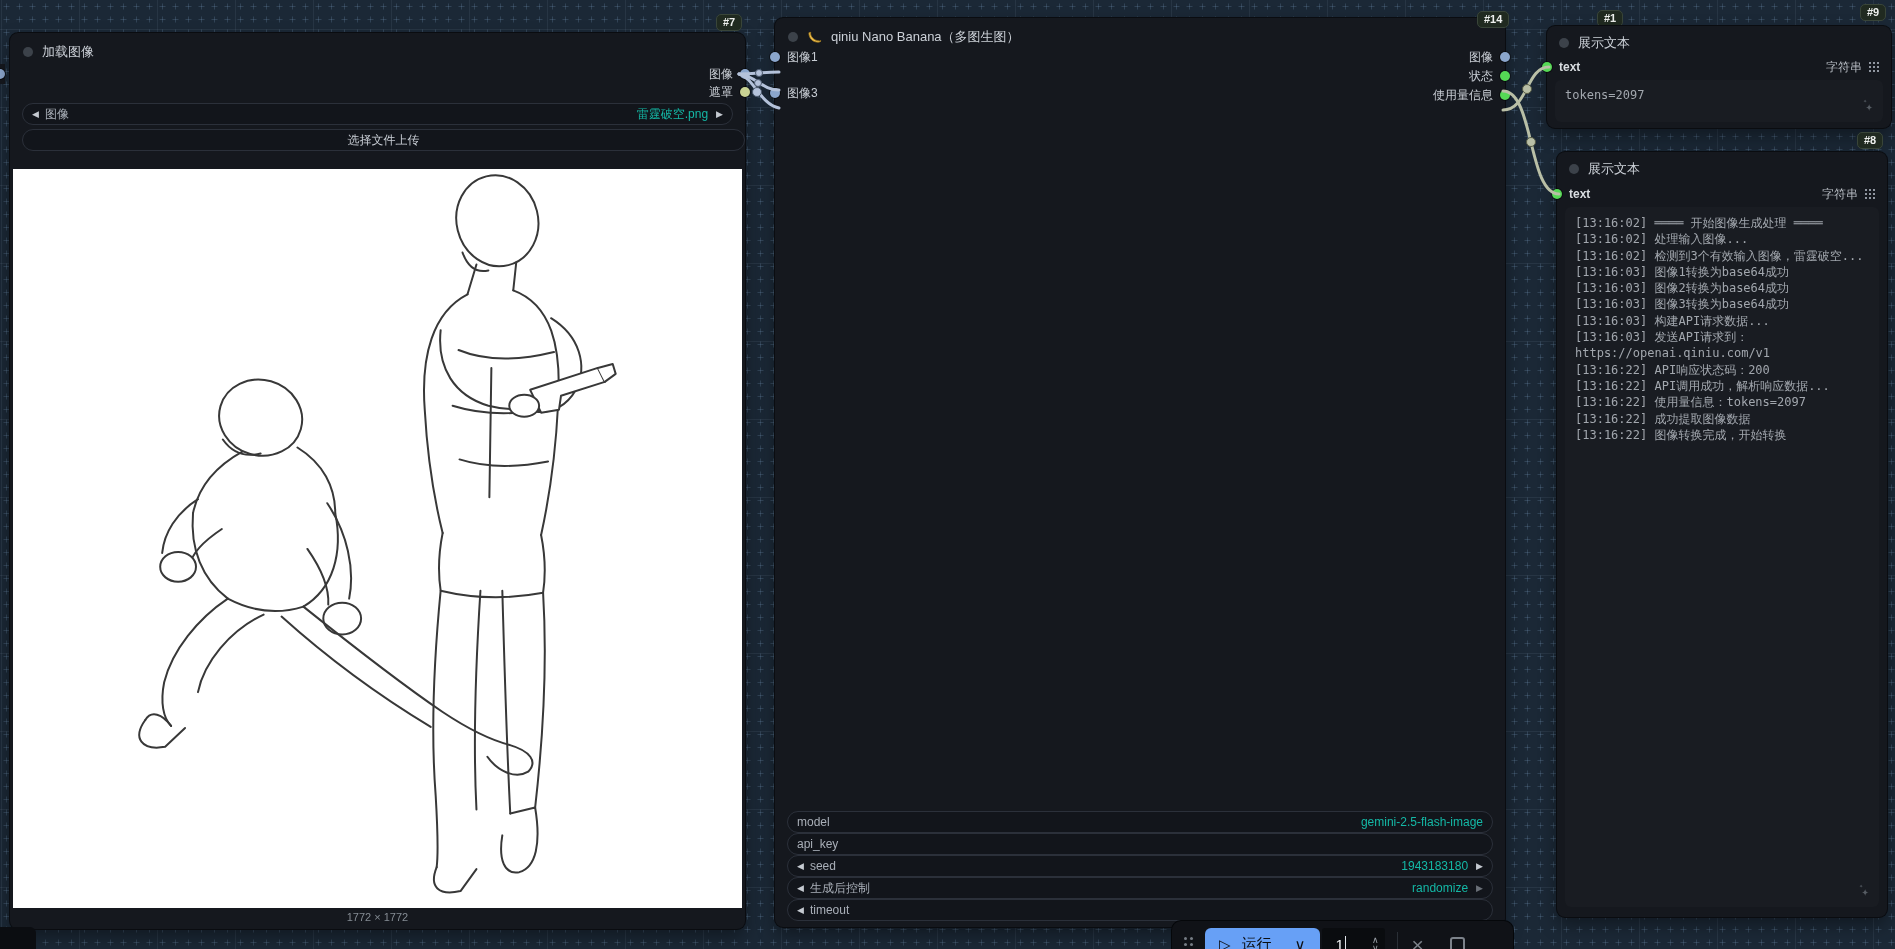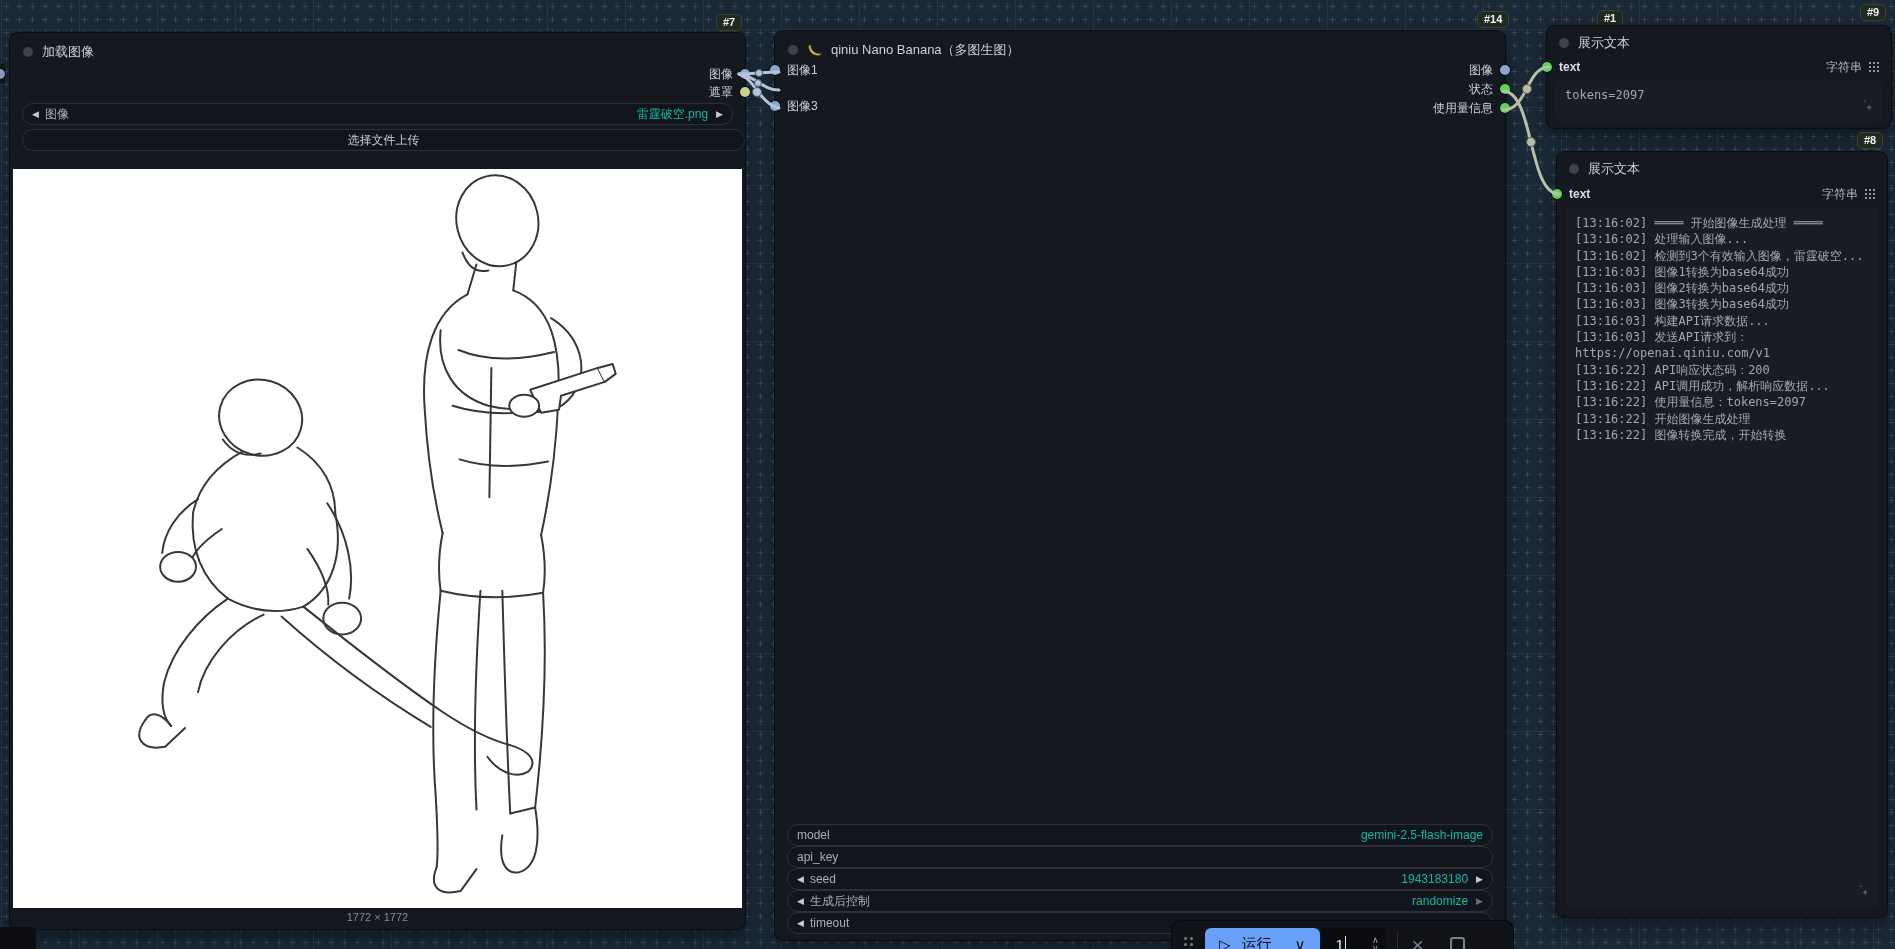--- a/index.html
+++ b/index.html
@@ -200,21 +200,21 @@
           <path d="M133,554 C120,572 129,585 153,581 L173,562"></path>
           <path d="M292,440 C332,472 382,512 432,546 C456,562 480,574 499,579"></path>
           <path d="M270,450 C310,486 362,526 420,561"></path>
           <path d="M499,579 C520,585 528,596 518,606 C505,614 487,605 477,591"></path>
         </g>
       </svg>
     </div>
     <div class="img-caption" style="top:878px;">1772 × 1772</div>
   </div>
 
-  <div class="node" style="left:775px; top:31px; width:730px; height:909px;">
+  <div class="node" style="left:775px; top:18px; width:730px; height:909px;">
     <div class="node-header">
       <span class="collapse-dot"></span>
       <svg class="banana-icon" viewBox="0 0 16 16">
         <path d="M2,3 C2,9 6,13 12,13 C13.5,13 14.5,12.5 15,11.5 C13,12 9,11.5 6.5,9 C4,6.5 3.5,4.5 4,2.5 Z" fill="#f2c14e" stroke="#a87f1f" stroke-width="0.8"></path>
       </svg>
       <span class="node-title">qiniu Nano Banana（多图生图）</span>
     </div>
     <div class="io-row" style="top:30px;">
       <span class="slot-dot dot-left" style="background:#8ba6cc;"></span>
       <span class="io-label-in">图像1</span>
@@ -302,21 +302,21 @@
       <div class="log-line">[13:16:02] 检测到3个有效输入图像，雷霆破空...</div>
       <div class="log-line">[13:16:03] 图像1转换为base64成功</div>
       <div class="log-line">[13:16:03] 图像2转换为base64成功</div>
       <div class="log-line">[13:16:03] 图像3转换为base64成功</div>
       <div class="log-line">[13:16:03] 构建API请求数据...</div>
       <div class="log-line">[13:16:03] 发送API请求到：</div>
       <div class="log-line">https://openai.qiniu.com/v1</div>
       <div class="log-line">[13:16:22] API响应状态码：200</div>
       <div class="log-line">[13:16:22] API调用成功，解析响应数据...</div>
       <div class="log-line">[13:16:22] 使用量信息：tokens=2097</div>
-      <div class="log-line">[13:16:22] 开始图像生成处理</div>
+      <div class="log-line">[13:16:22] 成功提取图像数据</div>
       <div class="log-line">[13:16:22] 图像转换完成，开始转换</div>
       <span class="sparkle"><small>✦</small><span>✦</span></span>
     </div>
   </div>
 
   <div class="badge under" style="left:1597px; top:10px;">#1</div>
   <div class="badge" style="left:716px; top:14px;">#7</div>
   <div class="badge" style="left:1477px; top:11px;">#14</div>
   <div class="badge" style="left:1860px; top:4px;">#9</div>
   <div class="badge" style="left:1857px; top:132px;">#8</div>

